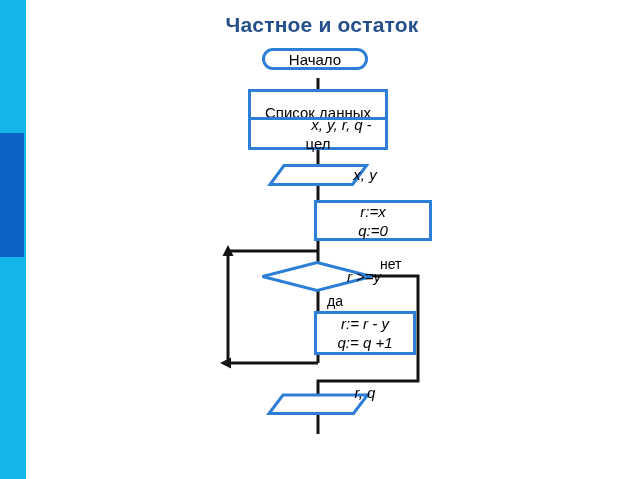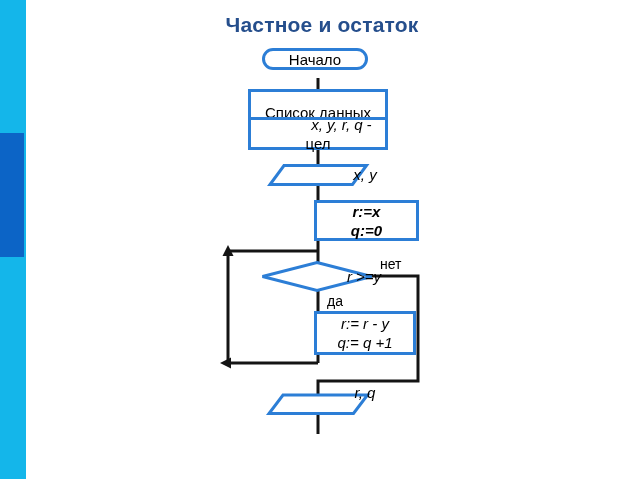--- a/index.html
+++ b/index.html
@@ -96,21 +96,21 @@
   </div>
 
   <div class="shape" style="left:248px;top:117px;width:140px;height:33px;">
     <span>
       <span class="var">x, y, r, q</span><span> - цел</span>
     </span>
   </div>
 
   <div class="label var" style="left:268px;top:164px;width:100px;height:21px;">x, y</div>
 
-  <div class="shape multiline var" style="left:267px;top:200px;width:105px;height:41px;font-weight:bold;">
+  <div class="shape multiline var" style="left:267px;top:200px;width:118px;height:41px;">
     <span>r:=x</span>
     <span>q:=0</span>
   </div>
 
   <div class="label var" style="left:261px;top:261px;width:112px;height:30px;">r &gt;=y</div>
 
   <div class="branch" style="left:380px;top:256px;">нет</div>
   <div class="branch" style="left:327px;top:293px;">да</div>
 
   <div class="shape multiline var" style="left:267px;top:311px;width:102px;height:44px;">

